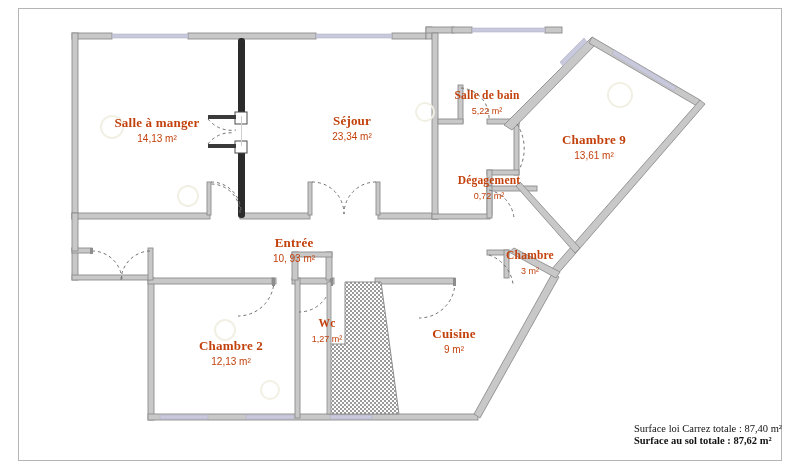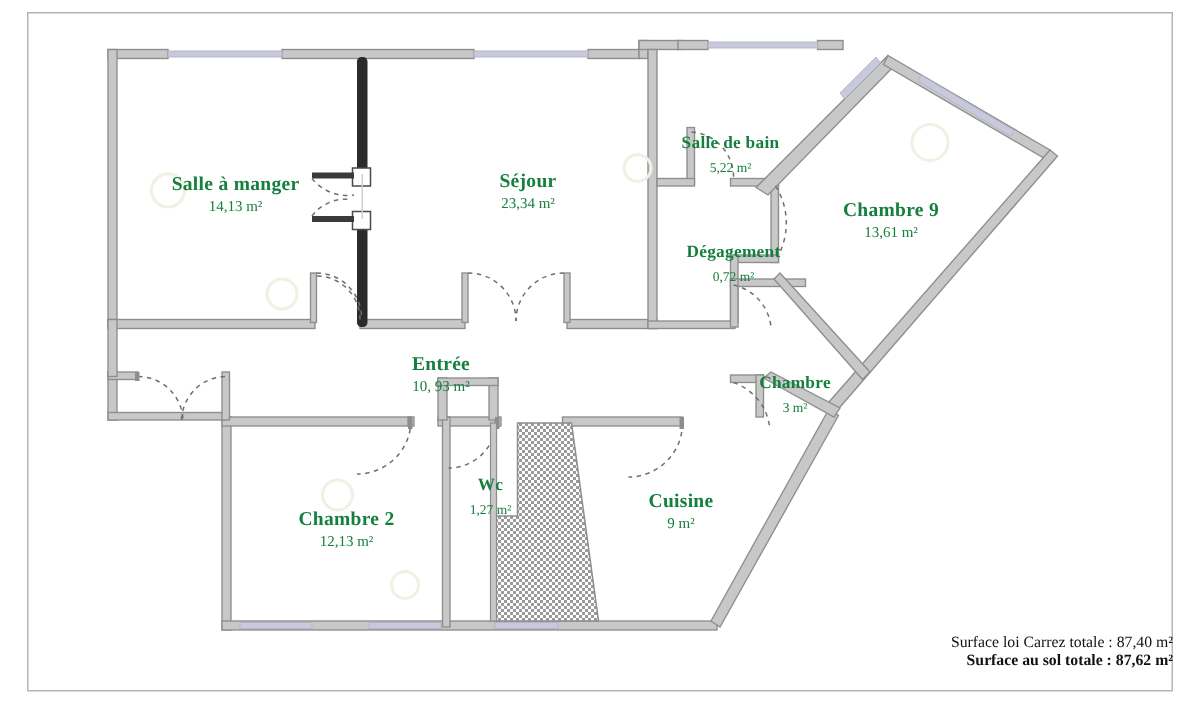--- a/index.html
+++ b/index.html
@@ -18,46 +18,46 @@
   #plan-svg{
     position:absolute;
     left:0;top:0;
     width:800px;height:472px;
     display:block;
   }
   .room-label{
     position:absolute;
     text-align:center;
     white-space:nowrap;
-    color:#15803d;
+    color:#c2410c;
     transform:translate(-50%,-50%);
     line-height:1.18;
     pointer-events:none;
   }
   .room-name{
     font-family:"Liberation Serif", serif;
     font-weight:bold;
     font-size:13px;
     letter-spacing:0.2px;
     display:block;
   }
   .room-area{
-    font-family:Liberation Serif, serif;
+    font-family:Liberation Sans, sans-serif;
     font-weight:normal;
     font-size:10px;
     display:block;
     margin-top:3px;
   }
   .room-label.small .room-name{font-size:11.5px;}
   .room-label.small .room-area{font-size:9px;}
   .summary-block{
     position:absolute;
     right:18px;
     bottom:26px;
-    text-align:right;
+    text-align:left;
     color:#111111;
   }
   .summary-line{
     font-family:"Liberation Serif", serif;
     font-size:10.5px;
     display:block;
     white-space:nowrap;
   }
   .summary-line.bold{font-weight:bold;margin-top:1px;}
 </style>
@@ -239,21 +239,21 @@
   <div class="room-label small" style="left:487px;top:103px;">
     <span class="room-name">Salle de bain</span>
     <span class="room-area">5,22 m²</span>
   </div>
 
   <div class="room-label" style="left:594px;top:147px;">
     <span class="room-name">Chambre 9</span>
     <span class="room-area">13,61 m²</span>
   </div>
 
-  <div class="room-label small" style="left:489px;top:176px;">
+  <div class="room-label small" style="left:489px;top:188px;">
     <span class="room-name">Dégagement</span>
     <span class="room-area">0,72 m²</span>
   </div>
 
   <div class="room-label" style="left:294px;top:250px;">
     <span class="room-name">Entrée</span>
     <span class="room-area">10, 93 m²</span>
   </div>
 
   <div class="room-label small" style="left:530px;top:263px;">

